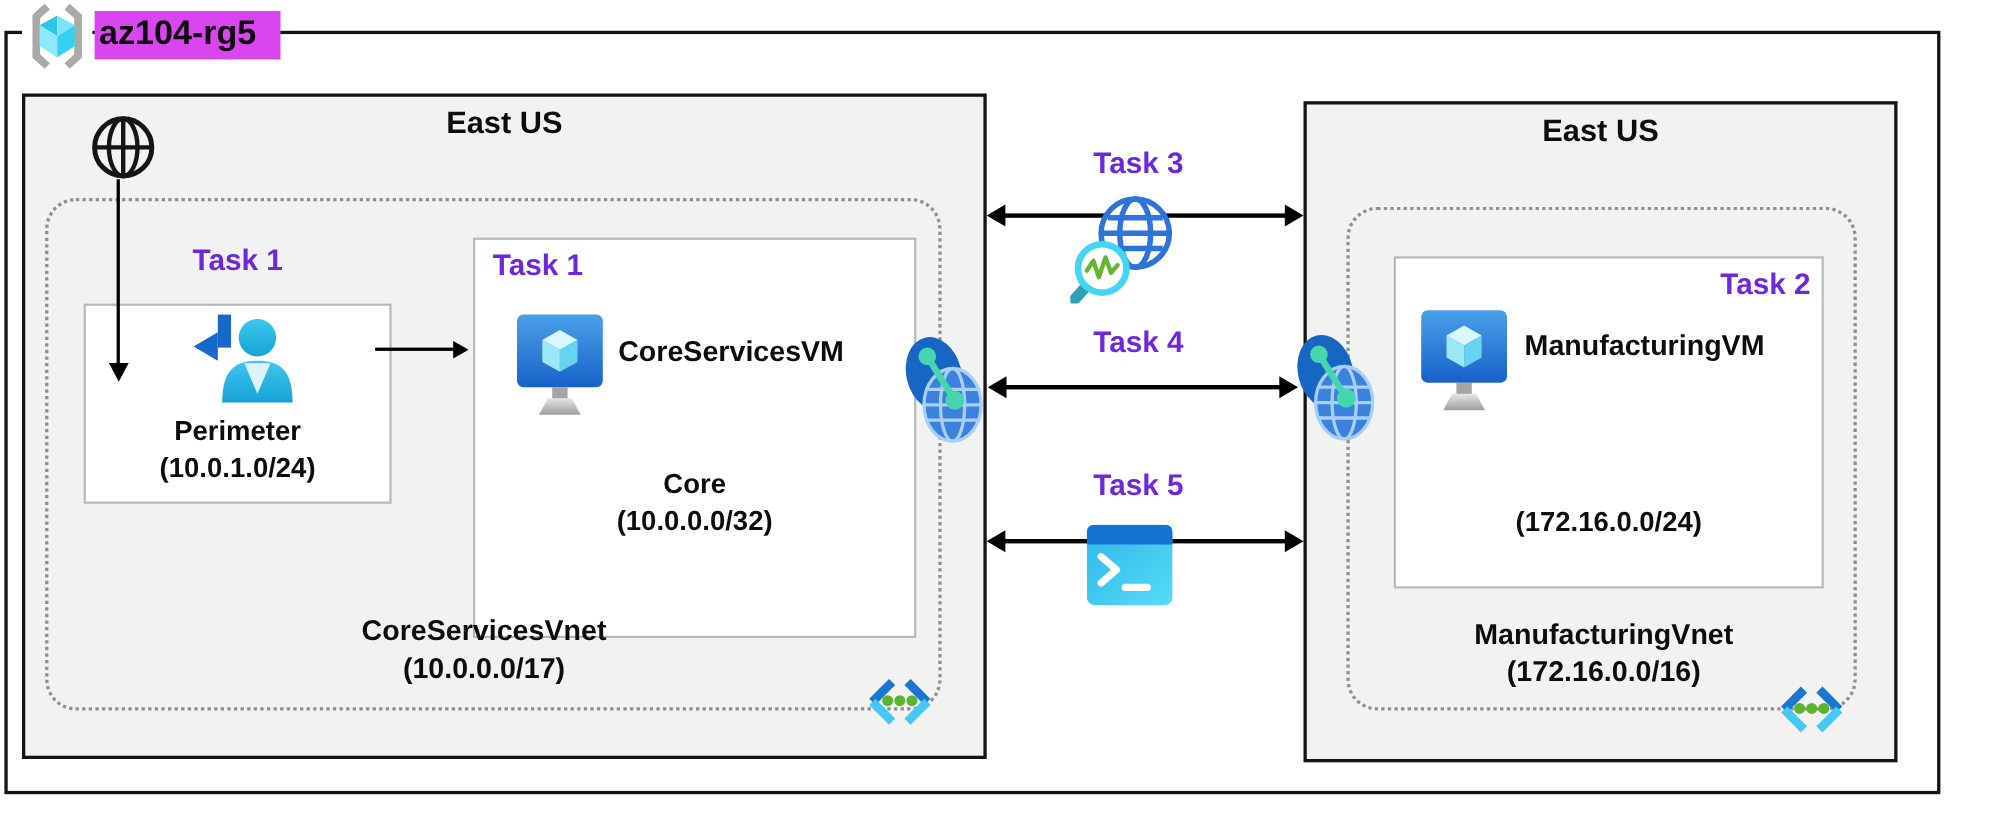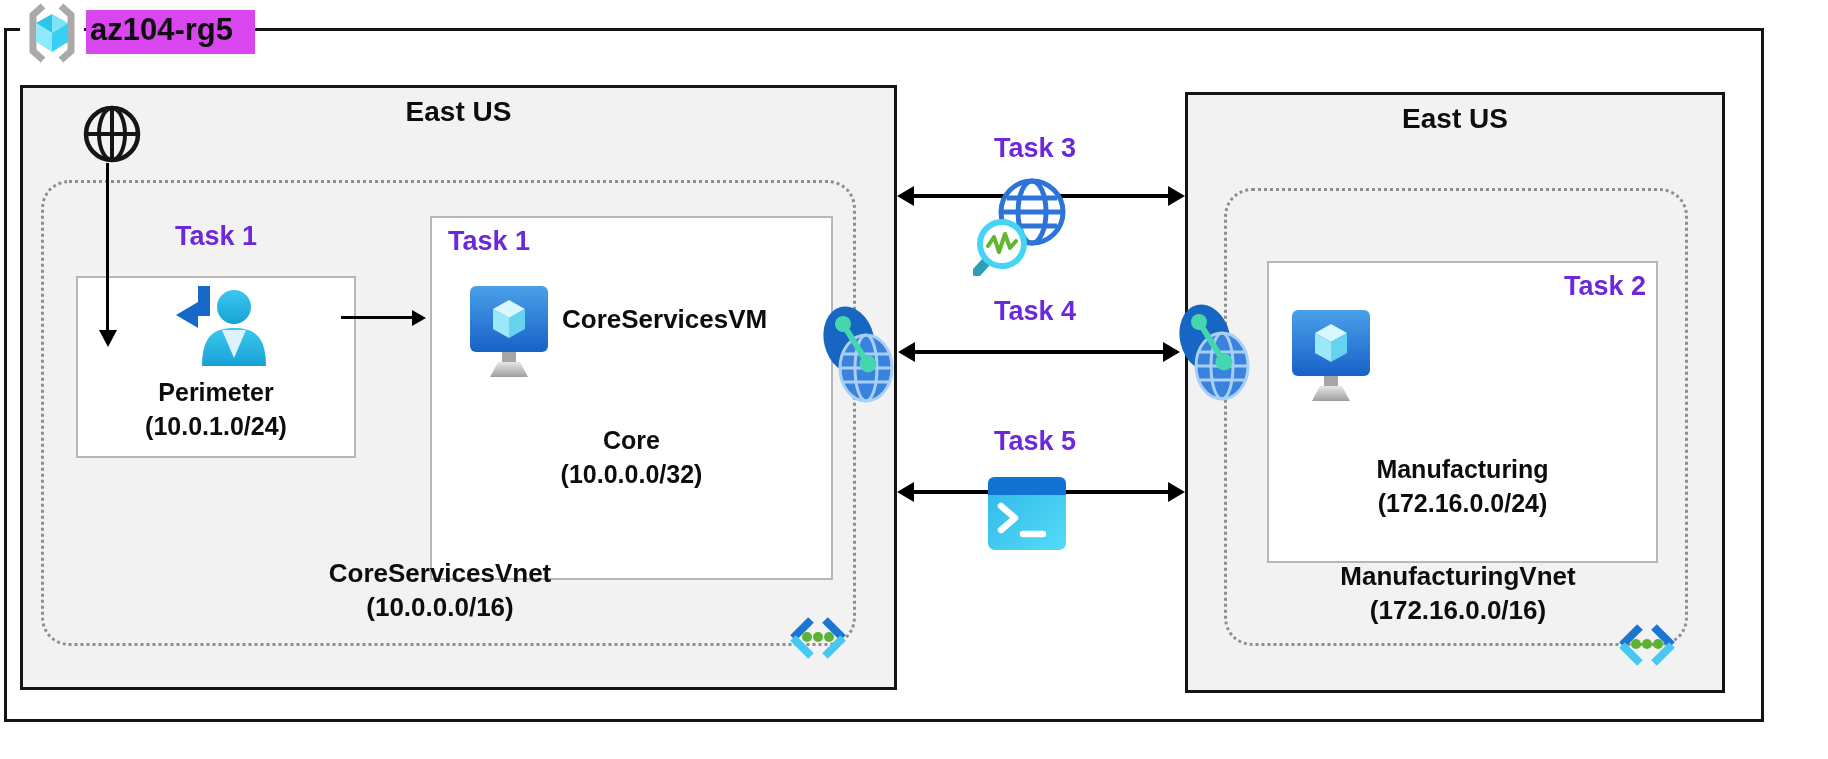--- a/index.html
+++ b/index.html
@@ -27,21 +27,21 @@
 
   
   .vnet-dashed{position:absolute;border:3px dotted #8f8f8f;border-radius:28px;box-sizing:border-box;}
   .vnet-dashed.left{left:18px;top:92px;width:815px;height:466px;}
   .vnet-dashed.right{left:36px;top:93px;width:464px;height:458px;}
 
   
   .node-box{position:absolute;background:#fff;border:2px solid #b7b7b7;box-sizing:border-box;}
   .box-perimeter{left:37px;top:188px;width:280px;height:182px;margin-left:16px;}
   .box-task1{left:407px;top:128px;width:403px;height:364px;}
-  .box-task2{left:79px;top:138px;width:391px;height:302px;margin-top:28px;}
+  .box-task2{left:79px;top:138px;width:391px;height:302px;}
 
   
   .arrow-h{position:absolute;height:4px;background:#000;}
   .arrow-v{position:absolute;width:3px;background:#000;}
   .ah{position:absolute;width:0;height:0;border:solid transparent;}
   .ah-l{border-width:10px 17px 10px 0;border-right-color:#000;left:-16px;top:50%;transform:translateY(-50%);}
   .ah-r{border-width:10px 0 10px 17px;border-left-color:#000;right:-16px;top:50%;transform:translateY(-50%);}
   .ah-d{border-width:17px 9px 0 9px;border-top-color:#000;bottom:-16px;left:50%;transform:translateX(-50%);}
   .thin{height:3px;}
   .thin .ah-r{border-width:8px 0 8px 14px;right:-13px;}
@@ -104,21 +104,21 @@
         <polygon points="57,25 41,34 41,54 57,45" fill="#66d4f1"></polygon>
         <rect x="34" y="68" width="14" height="11" fill="#a5a5a5"></rect>
         <polygon points="22,93 60,93 52,78 30,78" fill="url(#st1)"></polygon>
       </svg>
       <div class="lbl" style="left:130px;top:86px;font-size:26px">CoreServicesVM</div>
       <div class="lbl center" style="left:0;right:0;top:208px;font-size:25px">Core</div>
       <div class="lbl center" style="left:0;right:0;top:242px;font-size:25px">(10.0.0.0/32)</div>
     </div>
 
     <div class="lbl center" style="left:217px;top:470px;width:400px;font-size:26px">CoreServicesVnet</div>
-    <div class="lbl center" style="left:217px;top:504px;width:400px;font-size:26px">(10.0.0.0/16)</div>
+    <div class="lbl center" style="left:217px;top:504px;width:400px;font-size:26px">(10.0.0.0/17)</div>
 
     <svg class="abs" style="left:764px;top:524px" width="62" height="50" viewBox="0 0 62 50">
       <line x1="24" y1="8" x2="6" y2="26" stroke="#1b76d2" stroke-width="8"></line>
       <line x1="6" y1="26" x2="24" y2="44" stroke="#47c8f3" stroke-width="8"></line>
       <line x1="38" y1="8" x2="56" y2="26" stroke="#1b76d2" stroke-width="8"></line>
       <line x1="56" y1="26" x2="38" y2="44" stroke="#47c8f3" stroke-width="8"></line>
       <circle cx="20" cy="25" r="5" fill="#5cb332"></circle>
       <circle cx="31" cy="25" r="5" fill="#5cb332"></circle>
       <circle cx="42" cy="25" r="5" fill="#5cb332"></circle>
     </svg>
@@ -142,21 +142,21 @@
               <stop offset="1" stop-color="#9e9e9e"></stop>
           </linearGradient>
         </defs>
         <rect x="2" y="2" width="78" height="66" rx="6" fill="url(#mon2)"></rect>
         <polygon points="41,16 57,25 41,34 25,25" fill="#d9f7fe"></polygon>
         <polygon points="25,25 41,34 41,54 25,45" fill="#9ce8f8"></polygon>
         <polygon points="57,25 41,34 41,54 57,45" fill="#66d4f1"></polygon>
         <rect x="34" y="68" width="14" height="11" fill="#a5a5a5"></rect>
         <polygon points="22,93 60,93 52,78 30,78" fill="url(#st2)"></polygon>
       </svg>
-      <div class="lbl center" style="left:0;right:0;top:192px;font-size:25px">Manufacturing</div>
+      <div class="lbl" style="left:117px;top:64px;font-size:26px">ManufacturingVM</div>
       <div class="lbl center" style="left:0;right:0;top:226px;font-size:25px">(172.16.0.0/24)</div>
     </div>
 
     <div class="lbl center" style="left:70px;top:466px;width:400px;font-size:26px">ManufacturingVnet</div>
     <div class="lbl center" style="left:70px;top:500px;width:400px;font-size:26px">(172.16.0.0/16)</div>
 
     <svg class="abs" style="left:428px;top:524px" width="62" height="50" viewBox="0 0 62 50">
       <line x1="24" y1="8" x2="6" y2="26" stroke="#1b76d2" stroke-width="8"></line>
       <line x1="6" y1="26" x2="24" y2="44" stroke="#47c8f3" stroke-width="8"></line>
       <line x1="38" y1="8" x2="56" y2="26" stroke="#1b76d2" stroke-width="8"></line>

